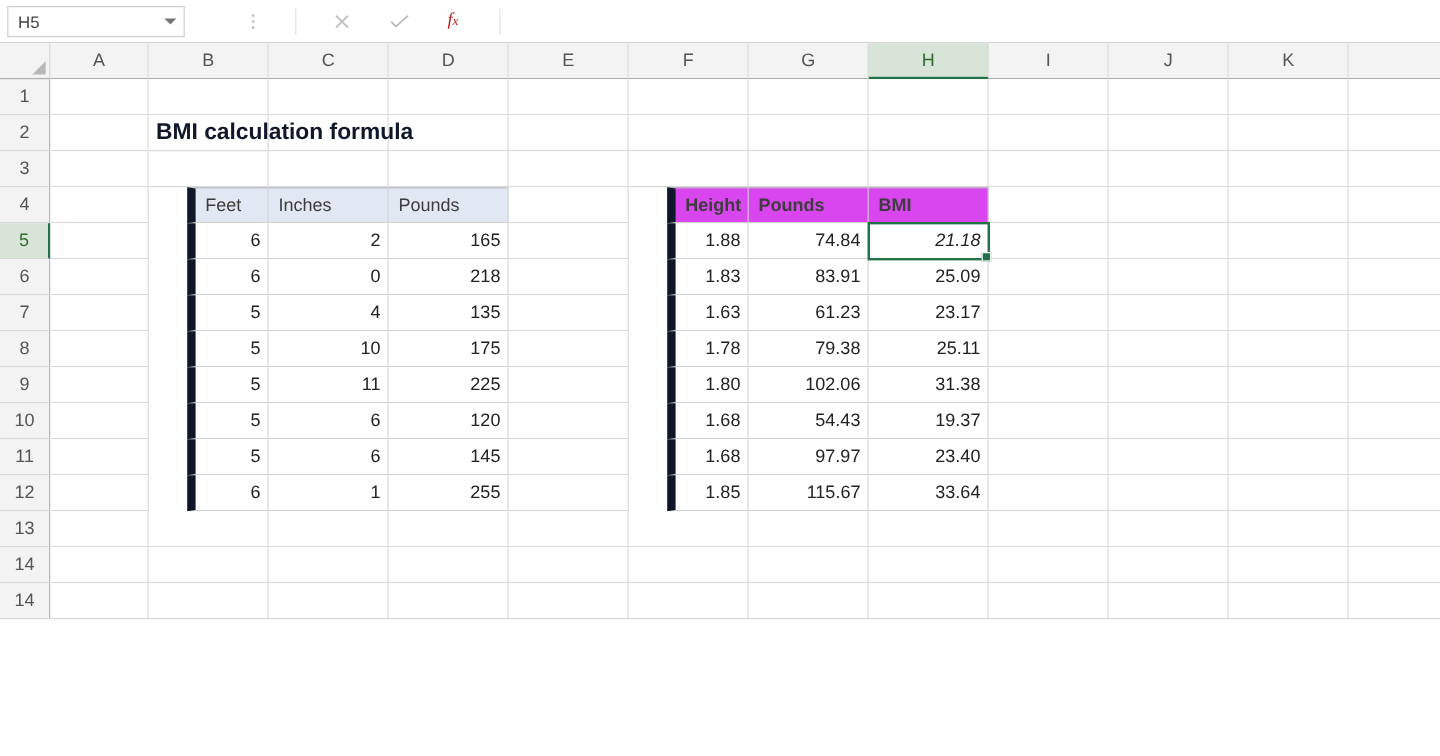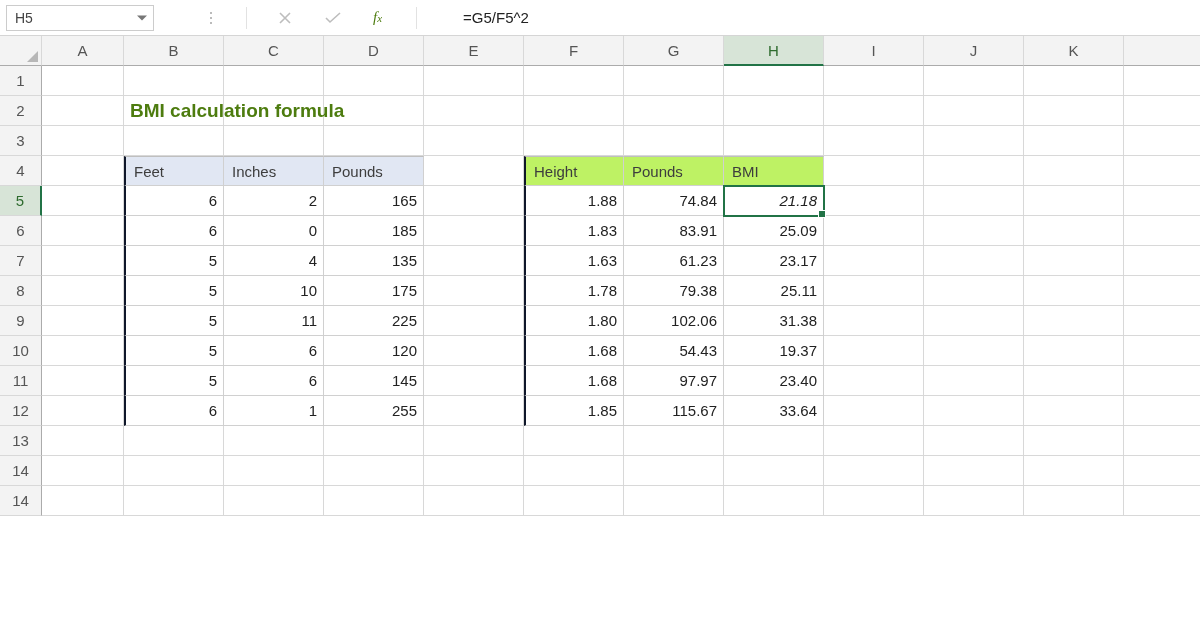--- a/index.html
+++ b/index.html
@@ -59,21 +59,21 @@
     width: 28px;
     display: flex;
     align-items: center;
     justify-content: center;
     color: #bbb;
   }
   .fb-btn.check { color: #bbb; }
   .fx {
     font-style: italic;
     font-family: "Times New Roman", serif;
-    color: #4d7c0f;
+    color: #b91c1c;
     font-size: 15px;
     padding: 0 10px 0 6px;
   }
   .formula-input {
     flex: 1;
     height: 26px;
     border: none;
     outline: none;
     font-size: 15px;
     color: #222;
@@ -136,40 +136,40 @@
     padding: 0 6px;
     justify-content: flex-end;
     color: #222;
     position: relative;
   }
   .cell.leftpad { justify-content: flex-start; padding-left: 6px; }
 
   .title {
     font-weight: 700;
     font-size: 19px;
-    color: #4d7c0f;
+    color: #0f172a;
   }
 
   
   .th1 {
     background: #e1e7f3;
     font-weight: 400;
     color: #3d3d3d;
     justify-content: flex-start;
     padding-left: 8px;
   }
   .th2 {
-    background: #bef264;
-    font-weight: 400;
+    background: #d946ef;
+    font-weight: 700;
     color: #3d3d3d;
     justify-content: flex-start;
     padding-left: 8px;
   }
   .boxed-top { border-top: 1px solid #bfbfbf; }
-  .boxed-left { border-left: 2px solid #0f172a; }
+  .boxed-left { border-left: 7px solid #0f172a; margin-left: 32px; }
   .boxed-right { border-right: 1px solid #bfbfbf; }
   .boxed-bottom { border-bottom: 1px solid #bfbfbf; }
   .inner-border { border-right: 1px solid #d0d0d0; border-bottom: 1px solid #d0d0d0;}
   .data-cell { background:#fff; }
 
   .selected {
     outline: 2px solid #217346;
     outline-offset: -1px;
     z-index: 5;
     font-style: italic;
@@ -203,21 +203,20 @@
         <path d="M1 1 L11 11 M11 1 L1 11" stroke="#bdbdbd" stroke-width="1.6" fill="none"></path>
       </svg>
   </div>
   <div class="fb-btn check">
     <svg width="16" height="12" viewBox="0 0 16 12">
         <path d="M1 6 L5 10 L15 1" stroke="#bdbdbd" stroke-width="1.6" fill="none"></path>
       </svg>
   </div>
   <div class="fx">f<span style="font-size:11px;">x</span></div>
   <div class="divider-v"></div>
-  <input class="formula-input" value="=G5/F5^2" style="">
 </div>
 
 <div class="grid" id="grid">
     <div class="corner"></div>
     <div class="hdr">A</div>
     <div class="hdr">B</div>
     <div class="hdr">C</div>
     <div class="hdr">D</div>
     <div class="hdr">E</div>
     <div class="hdr">F</div>
@@ -291,21 +290,21 @@
     <div class="cell data-cell inner-border">74.84</div>
     <div class="cell data-cell boxed-right inner-border selected">21.18</div>
     <div class="cell "></div>
     <div class="cell "></div>
     <div class="cell "></div>
     <div class="cell "></div>
     <div class="rowhdr">6</div>
     <div class="cell "></div>
     <div class="cell data-cell boxed-left inner-border">6</div>
     <div class="cell data-cell inner-border">0</div>
-    <div class="cell data-cell boxed-right inner-border">185</div>
+    <div class="cell data-cell boxed-right inner-border">218</div>
     <div class="cell "></div>
     <div class="cell data-cell boxed-left inner-border">1.83</div>
     <div class="cell data-cell inner-border">83.91</div>
     <div class="cell data-cell boxed-right inner-border">25.09</div>
     <div class="cell "></div>
     <div class="cell "></div>
     <div class="cell "></div>
     <div class="cell "></div>
     <div class="rowhdr">7</div>
     <div class="cell "></div>

